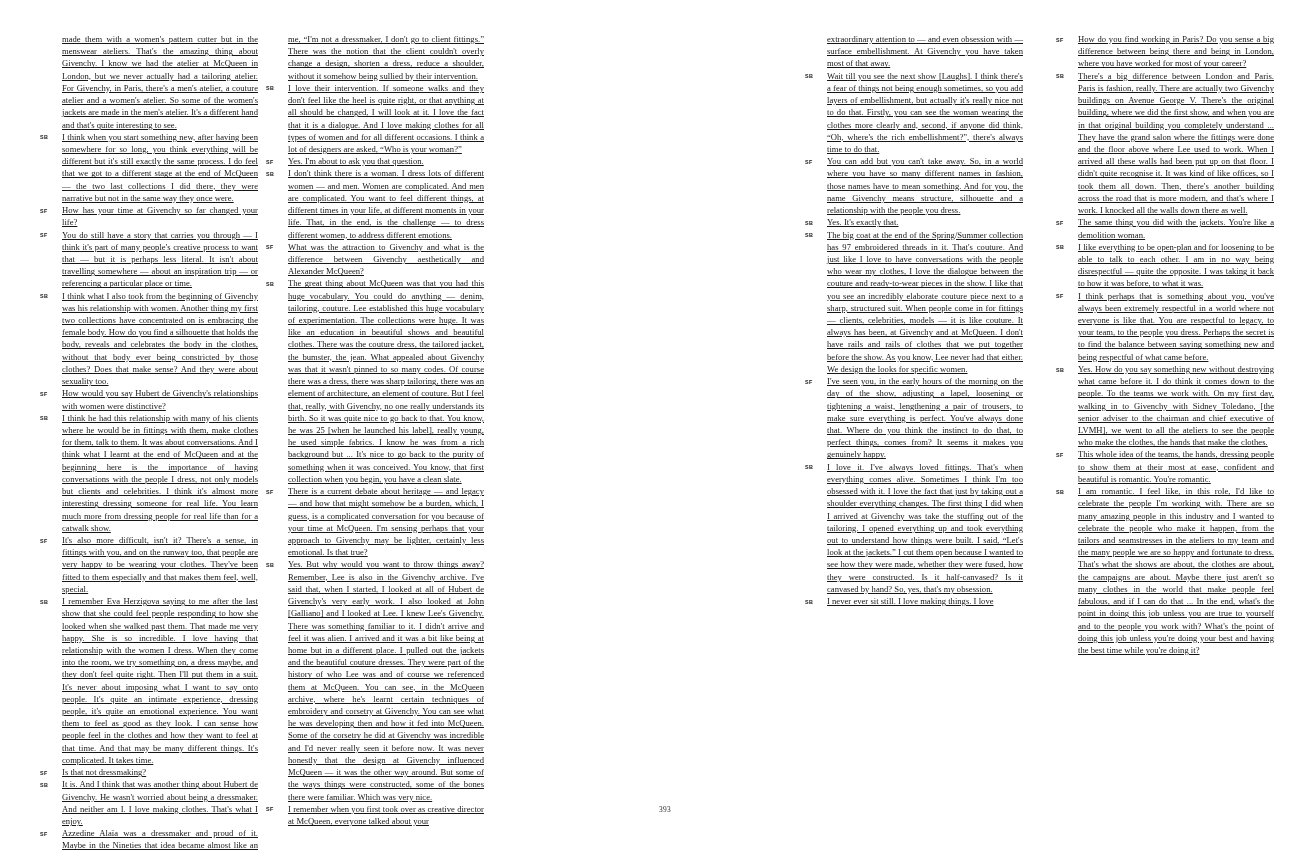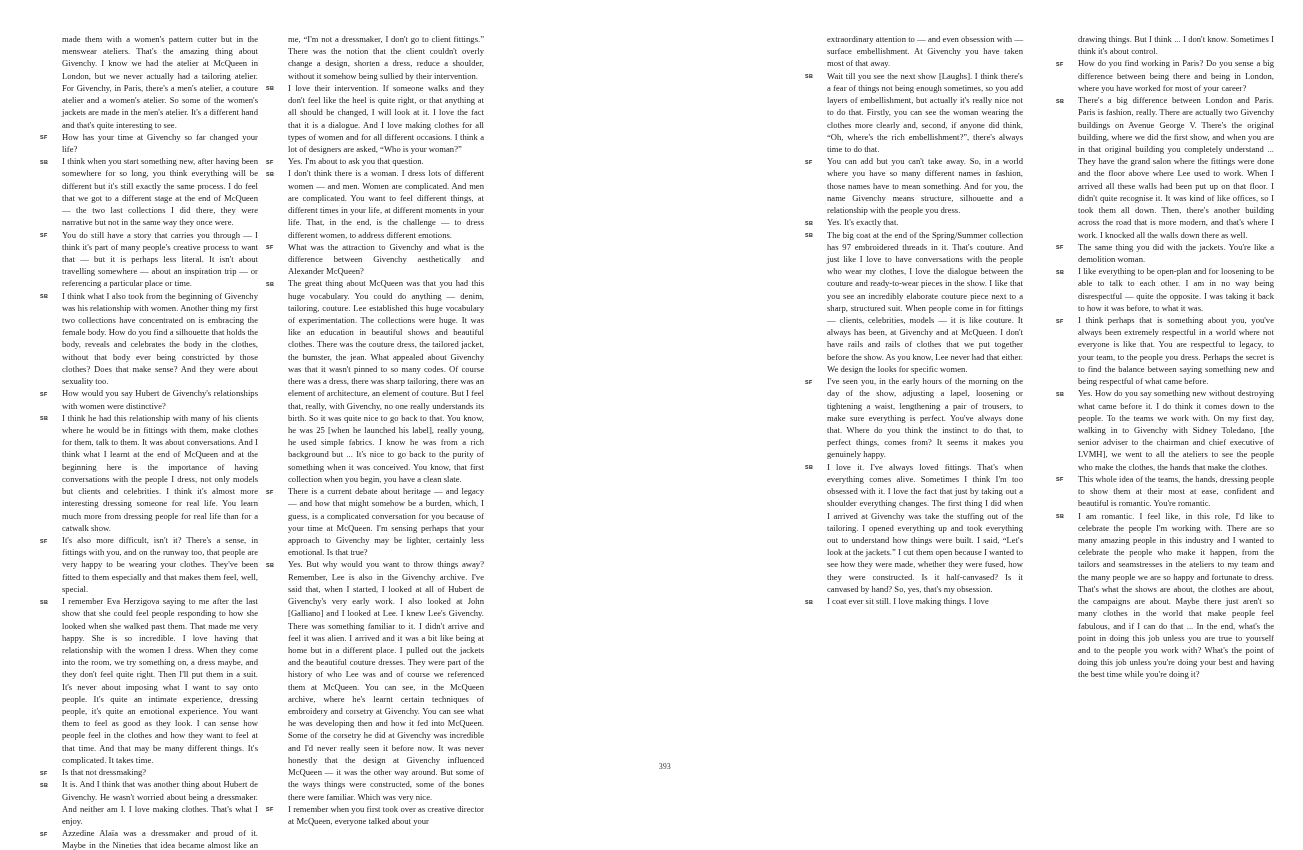--- a/index.html
+++ b/index.html
@@ -37,20 +37,21 @@
   .para {
     position: relative;
     font-size: 8.6px;
     line-height: 12.22px;
     text-align: justify;
     text-justify: inter-word;
     margin: 0;
     hyphens: manual;
     -webkit-hyphens: manual;
     letter-spacing: 0.002em;
+    text-decoration: underline;
   }
   .para.cont {
     
   }
 
   
   .para > .body { display: block; }
 
   .speaker {
     position: absolute;
@@ -61,47 +62,47 @@
     font-family: "Liberation Sans", "DejaVu Sans", sans-serif;
     font-size: 5.4px;
     font-weight: bold;
     letter-spacing: 0.06em;
     color: #161616;
     line-height: 12.22px;
   }
 
   .folio {
     position: absolute;
-    top: 762px;
+    top: 805px;
     left: 0;
     width: 1303px;
     text-align: center;
     font-size: 7.4px;
     letter-spacing: 0.04em;
     color: #2b2b2b;
     text-decoration: underline;
   }
   .folio span { display: inline-block; margin-left: 27px; }
 </style>
 </head>
 <body style="background: rgb(255, 255, 255); color: rgb(22, 22, 22);">
 
 <div class="spread">
 
   <div class="column col-1">
       <p class="para cont">
         <span class="body">made them with a women's pattern cutter but in the menswear ateliers. That's the amazing thing about Givenchy. I know we had the atelier at McQueen in London, but we never actually had a tailoring atelier. For Givenchy, in Paris, there's a men's atelier, a couture atelier and a women's atelier. So some of the women's jackets are made in the men's atelier. It's a different hand and that's quite interesting to see.</span>
       </p>
       <p class="para">
+        <span class="speaker">SB</span>
+        <span class="body">I think when you start something new, after having been somewhere for so long, you think everything will be different but it's still exactly the same process. I do feel that we got to a different stage at the end of McQueen — the two last collections I did there, they were narrative but not in the same way they once were.</span>
+      </p>
+      <p class="para">
         <span class="speaker">SF</span>
         <span class="body">How has your time at Givenchy so far changed your life?</span>
-      </p>
-      <p class="para">
-        <span class="speaker">SB</span>
-        <span class="body">I think when you start something new, after having been somewhere for so long, you think everything will be different but it's still exactly the same process. I do feel that we got to a different stage at the end of McQueen — the two last collections I did there, they were narrative but not in the same way they once were.</span>
       </p>
       <p class="para">
         <span class="speaker">SF</span>
         <span class="body">You do still have a story that carries you through — I think it's part of many people's creative process to want that — but it is perhaps less literal. It isn't about travelling somewhere — about an inspiration trip — or referencing a particular place or time.</span>
       </p>
       <p class="para">
         <span class="speaker">SB</span>
         <span class="body">I think what I also took from the beginning of Givenchy was his relationship with women. Another thing my first two collections have concentrated on is embracing the female body. How do you find a silhouette that holds the body, reveals and celebrates the body in the clothes, without that body ever being constricted by those clothes? Does that make sense? And they were about sexuality too.</span>
       </p>
       <p class="para">
@@ -193,27 +194,24 @@
       <p class="para">
         <span class="speaker">SF</span>
         <span class="body">I've seen you, in the early hours of the morning on the day of the show, adjusting a lapel, loosening or tightening a waist, lengthening a pair of trousers, to make sure everything is perfect. You've always done that. Where do you think the instinct to do that, to perfect things, comes from? It seems it makes you genuinely happy.</span>
       </p>
       <p class="para">
         <span class="speaker">SB</span>
         <span class="body">I love it. I've always loved fittings. That's when everything comes alive. Sometimes I think I'm too obsessed with it. I love the fact that just by taking out a shoulder everything changes. The first thing I did when I arrived at Givenchy was take the stuffing out of the tailoring. I opened everything up and took everything out to understand how things were built. I said, “Let's look at the jackets.” I cut them open because I wanted to see how they were made, whether they were fused, how they were constructed. Is it half-canvased? Is it canvased by hand? So, yes, that's my obsession.</span>
       </p>
       <p class="para">
         <span class="speaker">SB</span>
-        <span class="body">I coat ever sit still. I love making things. I love</span>
+        <span class="body">I never ever sit still. I love making things. I love</span>
       </p>
     </div>
   <div class="column col-4">
-      <p class="para cont">
-        <span class="body">drawing things. But I think ... I don't know. Sometimes I think it's about control.</span>
-      </p>
       <p class="para">
         <span class="speaker">SF</span>
         <span class="body">How do you find working in Paris? Do you sense a big difference between being there and being in London, where you have worked for most of your career?</span>
       </p>
       <p class="para">
         <span class="speaker">SB</span>
         <span class="body">There's a big difference between London and Paris. Paris is fashion, really. There are actually two Givenchy buildings on Avenue George V. There's the original building, where we did the first show, and when you are in that original building you completely understand ... They have the grand salon where the fittings were done and the floor above where Lee used to work. When I arrived all these walls had been put up on that floor. I didn't quite recognise it. It was kind of like offices, so I took them all down. Then, there's another building across the road that is more modern, and that's where I work. I knocked all the walls down there as well.</span>
       </p>
       <p class="para">
         <span class="speaker">SF</span>

